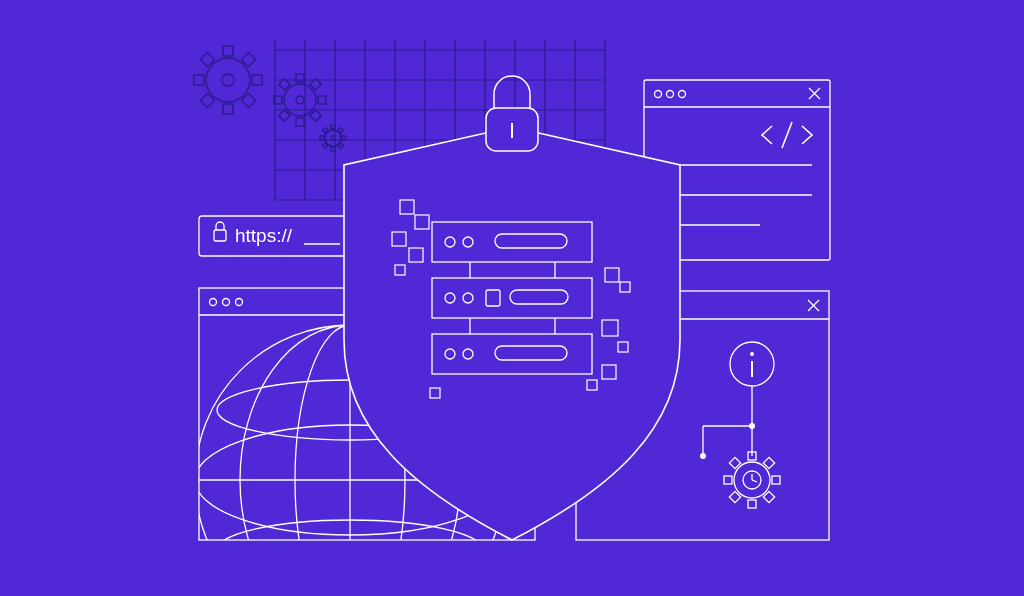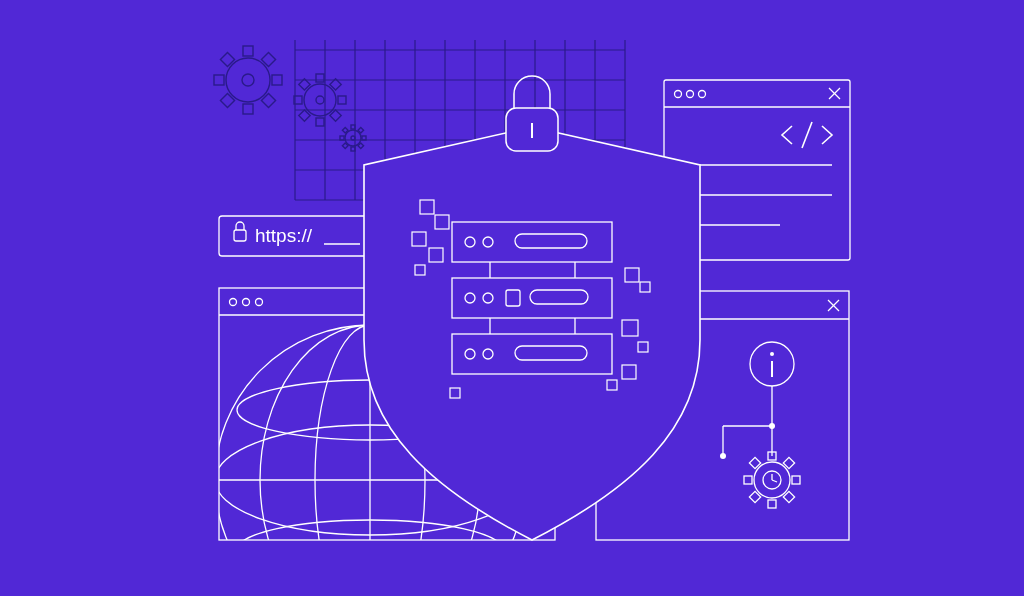--- a/index.html
+++ b/index.html
@@ -7,21 +7,20 @@
     width: 1024px;
     height: 596px;
     background: #5128d6;
     overflow: hidden;
     position: relative;
     font-family: Arial, sans-serif;
   }
   .stage {
     position: absolute;
     inset: 0;
-    margin-left: 20px;
   }
   svg {
     position: absolute;
     top: 0;
     left: 0;
   }
 </style>
 </head>
 <body>
 

